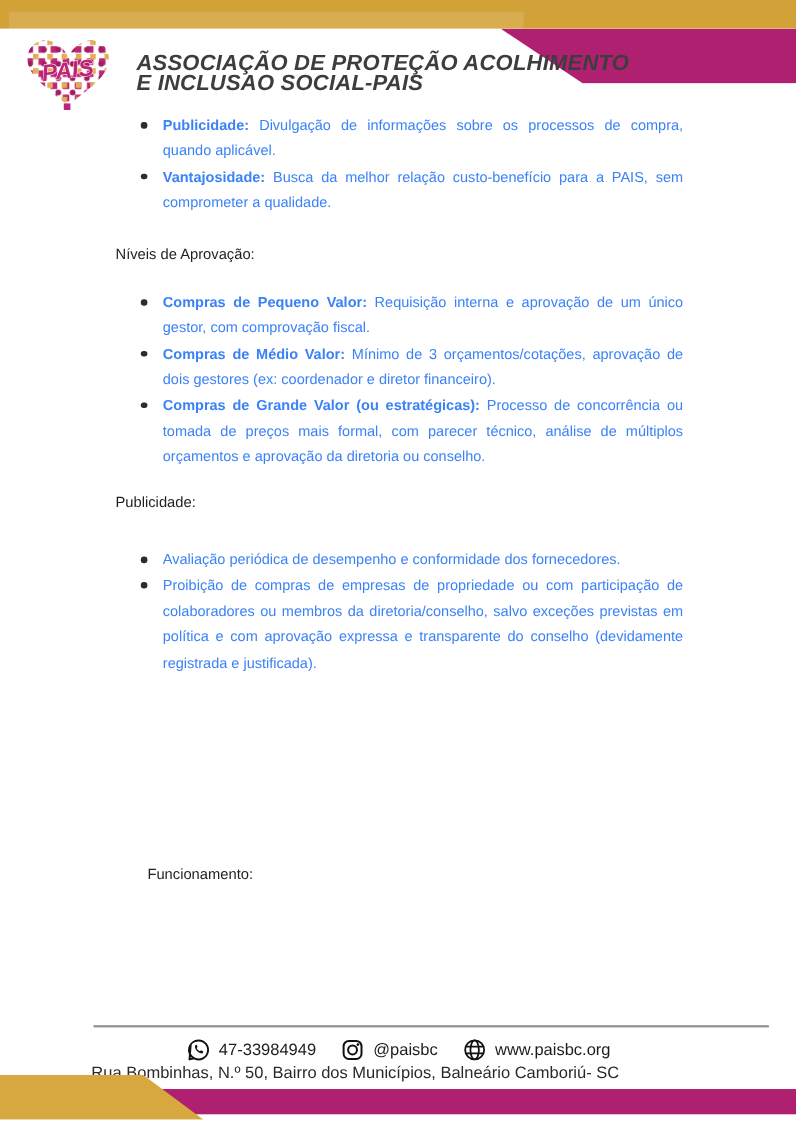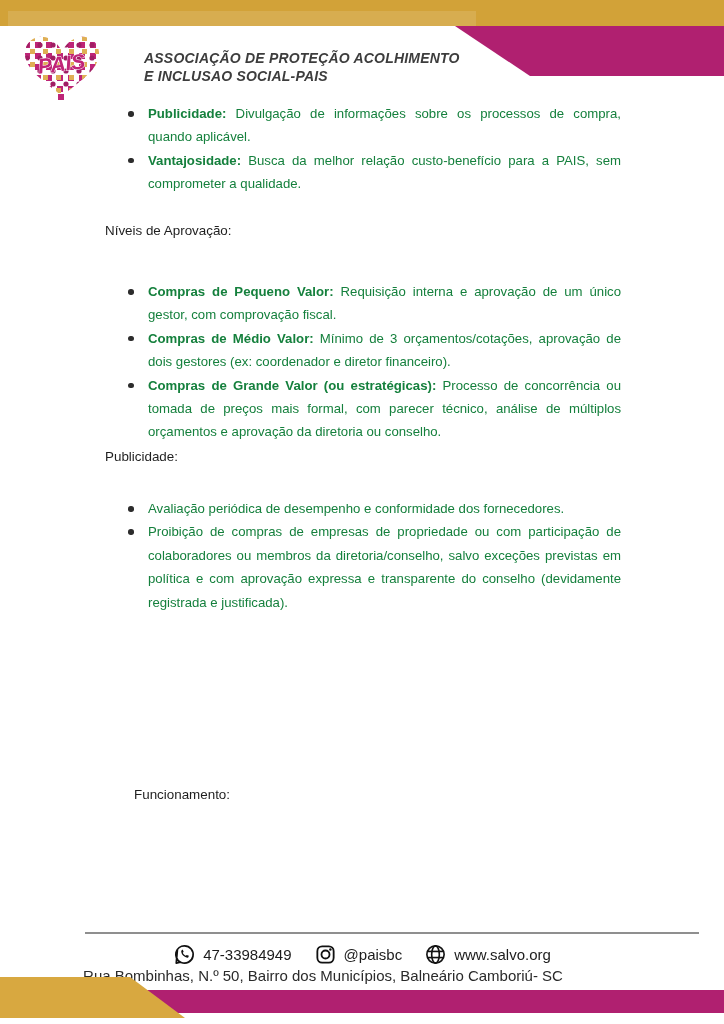--- a/index.html
+++ b/index.html
@@ -30,51 +30,51 @@
     position: absolute; left: 0; top: 26px;
     width: 724px; height: 50px;
     background: #b02070;
     clip-path: polygon(455px 0, 724px 0, 724px 50px, 530px 50px);
   }
 
   
   .logo { position: absolute; left: 12px; top: 30px; width: 100px; height: 72px; }
   .org-title {
     position: absolute; left: 124px; top: 49px;
-    font-size: 14px; line-height: 18px;
+    font-size: 20px; line-height: 18px;
     font-weight: bold; font-style: italic;
-    color: #3d3d3d; letter-spacing: 0.2px; margin-left: 20px;
+    color: #3d3d3d; letter-spacing: 0.2px;
   }
 
   
   .content-block {
     position: absolute; left: 105px; width: 516px;
     font-size: 13.2px; line-height: 23.4px;
-    color: #15803d;
+    color: #3b82f6;
     text-align: justify;
   }
   .content-block p, .li { text-align: justify; }
   .li {
     position: relative;
     padding-left: 43px;
   }
   .li::before {
     content: "";
     position: absolute; left: 23px; top: 9px;
     width: 5.5px; height: 5.5px; border-radius: 50%;
     background: #2c2c2c;
   }
   .b { font-weight: bold; }
   .heading {
     position: absolute; left: 105px;
     font-size: 13.4px; font-weight: normal; color: #1f1f1f;
   }
   .intro-list     { top: 102px; }
   .h-approval     { top: 223px; }
-  .approval-list  { top: 280px; }
+  .approval-list  { top: 263px; }
   .h-suppliers    { top: 449px; }
   .suppliers-list { top: 497px; }
   .documentation  { top: 701px; }
   .h-functioning  { top: 787px; margin-left: 29px; }
 
   
   .footer-rule {
     position: absolute; left: 85px; top: 932px;
     width: 614px; height: 2px; background: #8f8f8f;
   }
@@ -205,21 +205,21 @@
     </div>
     <div class="contact-item">
       <span>
         <svg width="23" height="23" viewBox="0 0 24 24" fill="none" stroke="#111" stroke-width="1.7">
           <circle cx="12" cy="12" r="9"></circle>
           <ellipse cx="12" cy="12" rx="4" ry="9"></ellipse>
           <line x1="3.6" y1="8.8" x2="20.4" y2="8.8"></line>
           <line x1="3.6" y1="15.2" x2="20.4" y2="15.2"></line>
         </svg>
       </span>
-      <span>www.salvo.org</span>
+      <span>www.paisbc.org</span>
     </div>
   </div>
 
   <div class="address">Rua Bombinhas, N.º 50, Bairro dos Municípios, Balneário Camboriú- SC</div>
 
   <div class="bottom-magenta"></div>
   <div class="bottom-gold"></div>
 
 </div>
 

